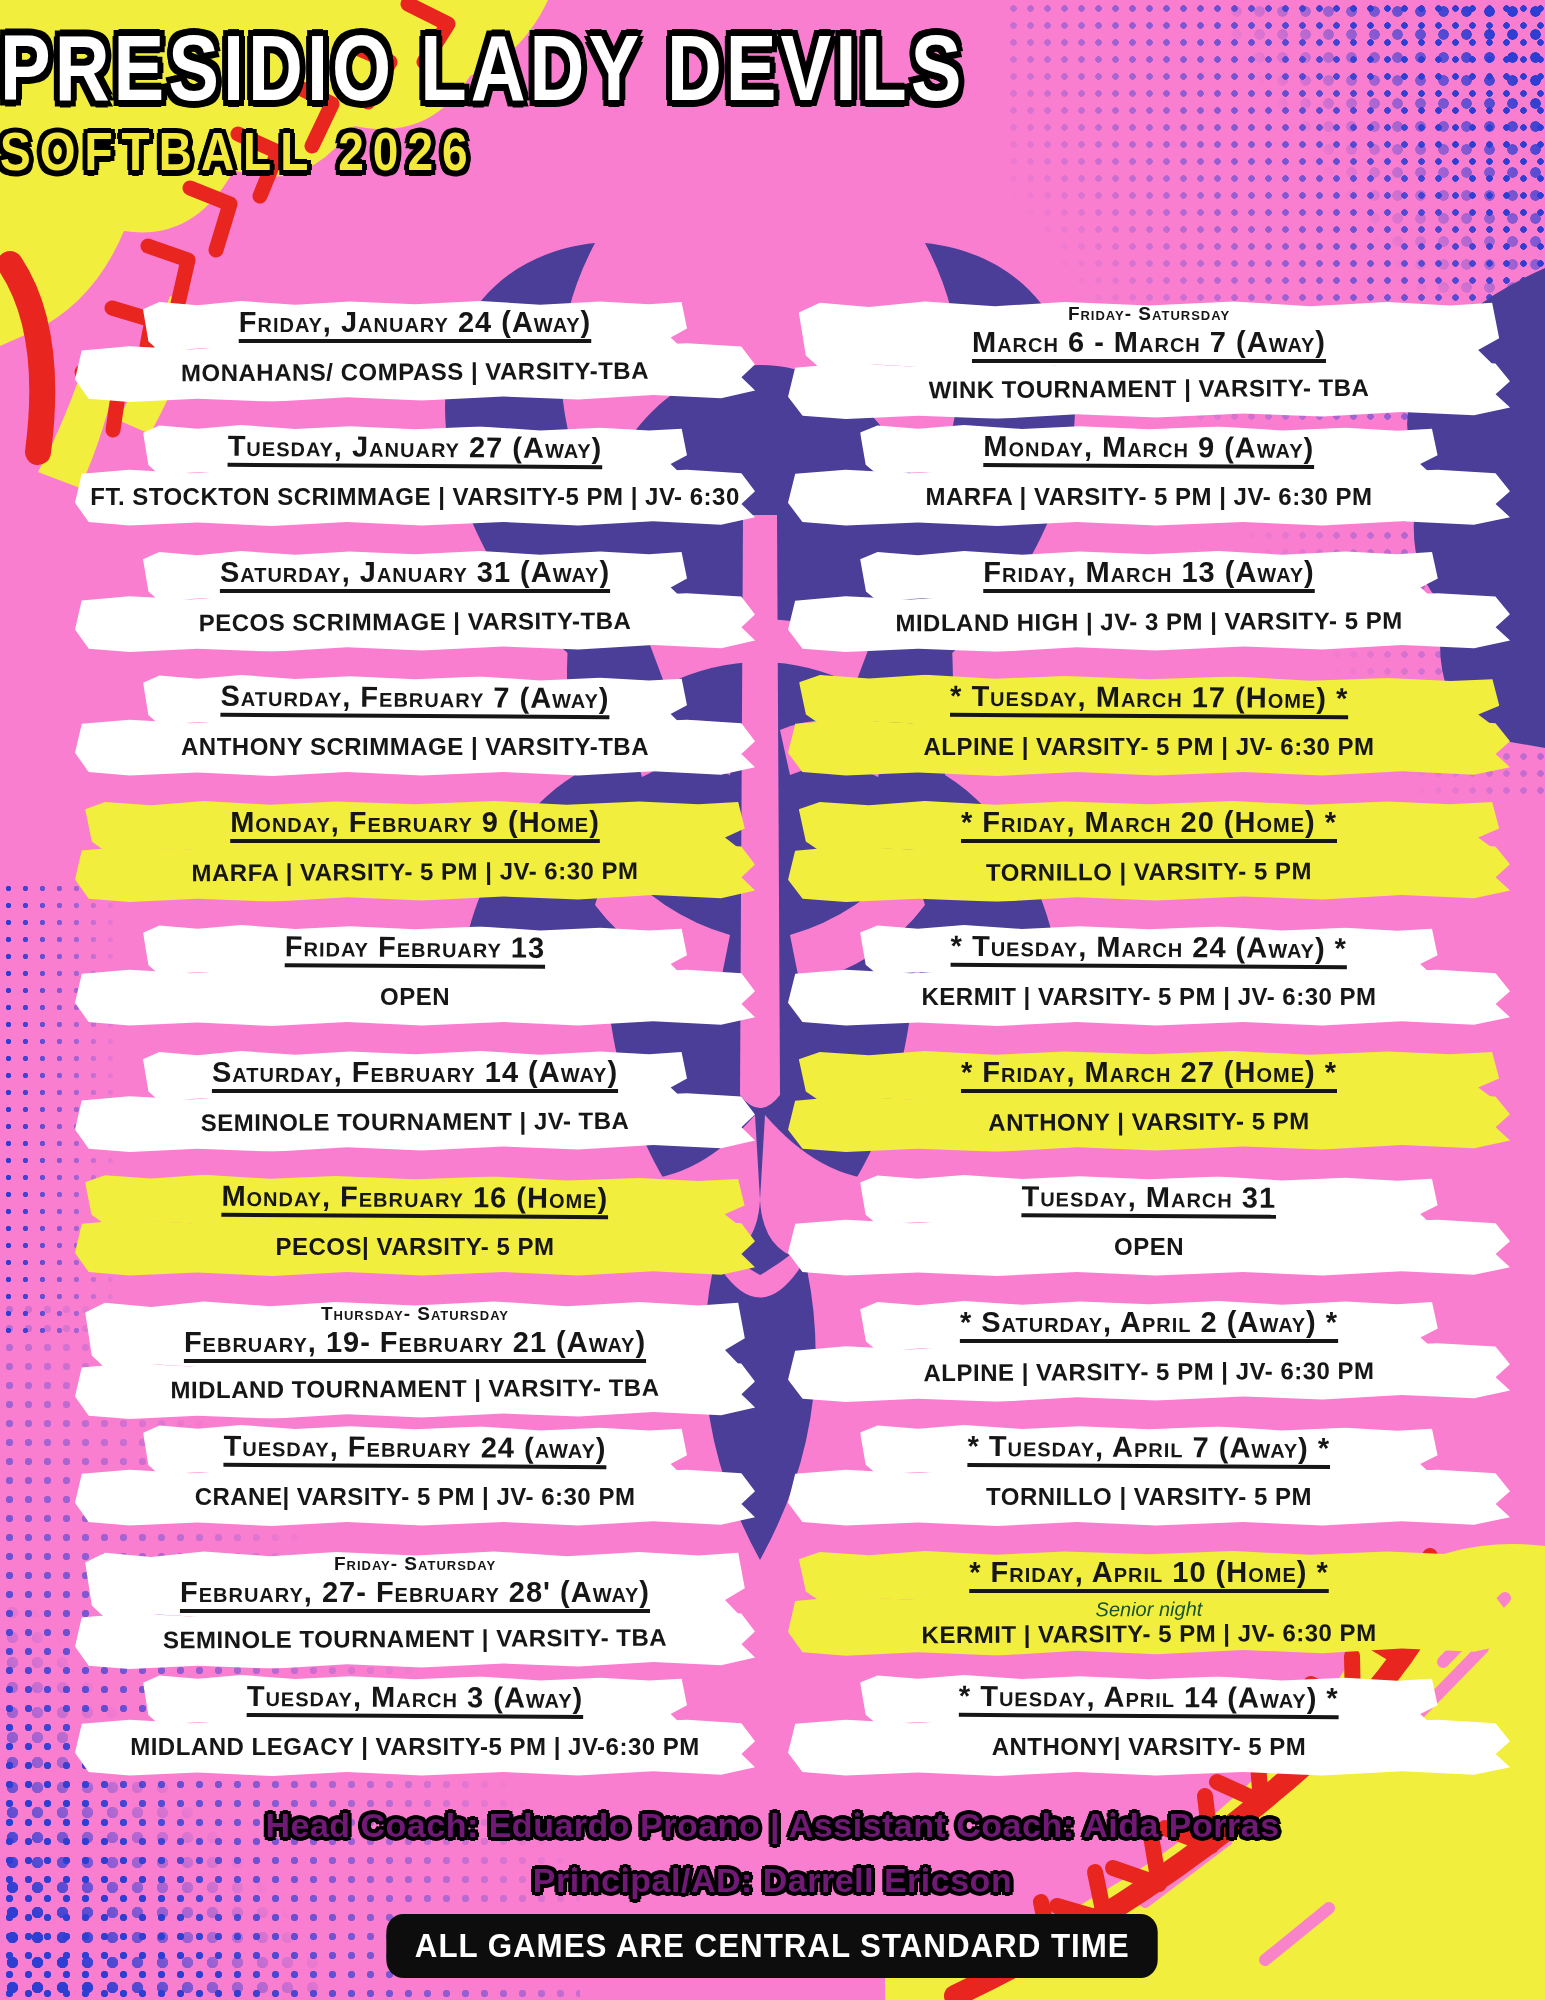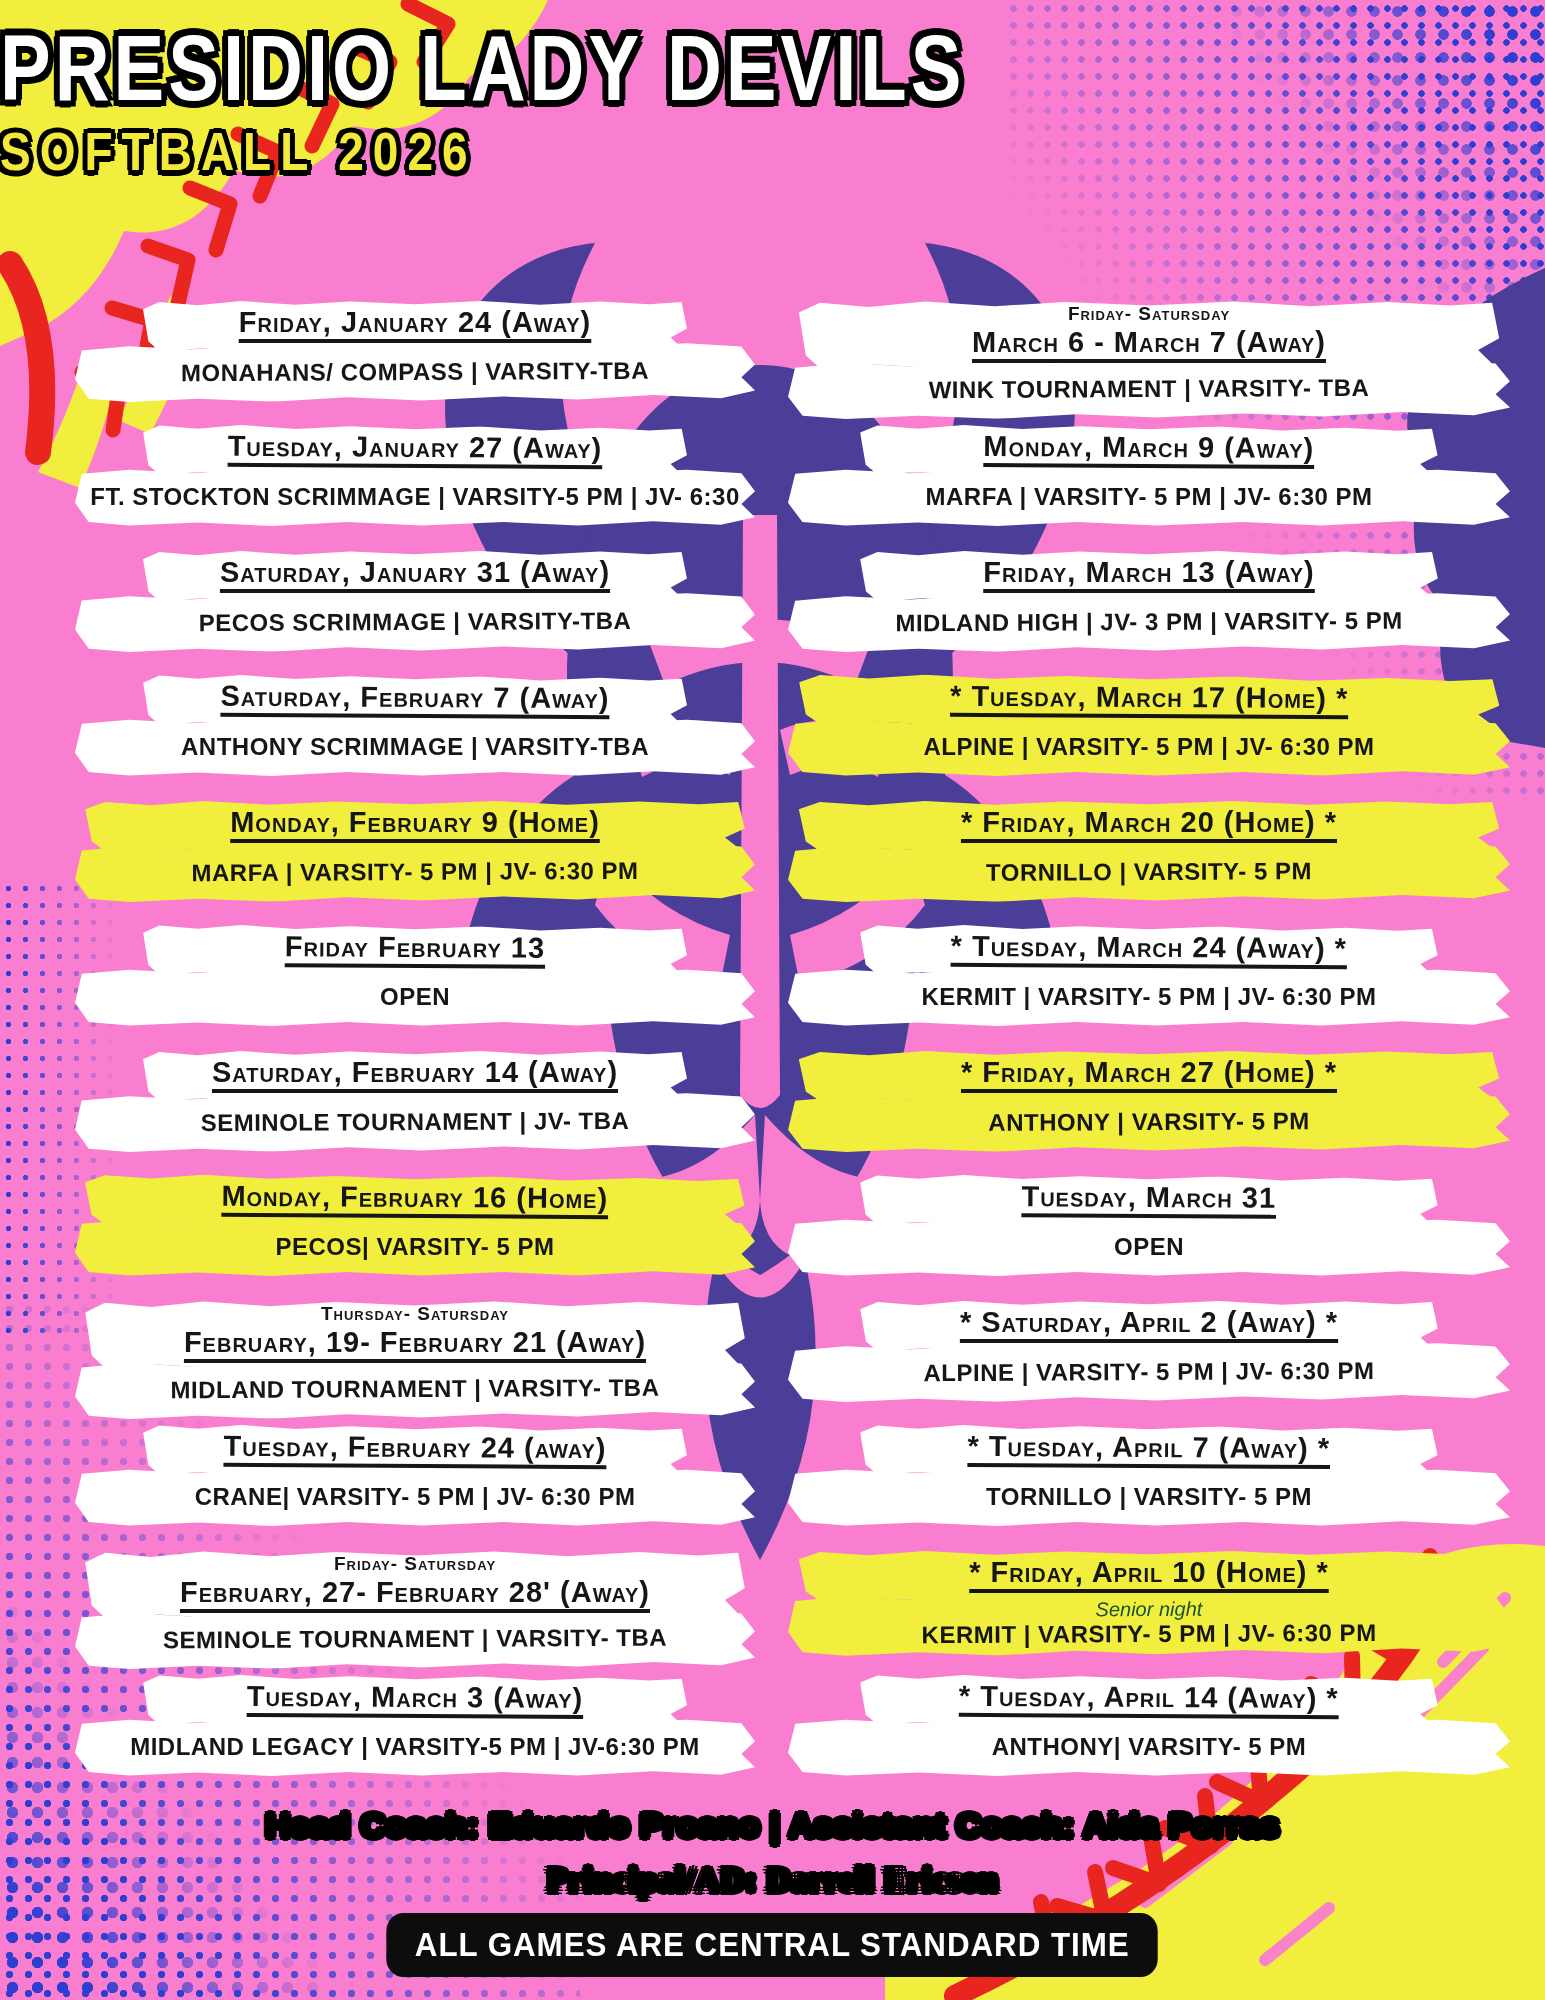--- a/index.html
+++ b/index.html
@@ -76,24 +76,24 @@
     font-weight:bold;font-size:29px;font-variant:small-caps;letter-spacing:1px;
     white-space:nowrap;line-height:1.15;
     text-decoration:underline;text-decoration-thickness:3.5px;text-underline-offset:7px;
     text-decoration-skip-ink:none;}
   .range{font-weight:bold;font-size:19px;font-variant:small-caps;letter-spacing:1px;line-height:1;margin-bottom:3px;}
   .note{font-style:italic;font-size:20px;color:#14532d;line-height:1.05;}
   .detail{font-weight:bold;font-size:24px;letter-spacing:.5px;white-space:nowrap;line-height:1.2;}
   
   .footer{position:absolute;top:1806px;left:0;width:100%;text-align:center;z-index:6;}
   .coach-line,.principal-line{
-    color:#000000;font-weight:bold;font-size:34px;letter-spacing:.5px;
+    color:#701a75;font-weight:bold;font-size:34px;letter-spacing:.5px;
     text-shadow:-3px -3px 0 #000,3px -3px 0 #000,-3px 3px 0 #000,3px 3px 0 #000,
       -4px 0 0 #000,4px 0 0 #000,0 -4px 0 #000,0 4px 0 #000;}
-  .principal-line{margin-top:16px;font-family:Liberation Serif, serif;}
+  .principal-line{margin-top:16px;}
   .time-box{
     display:inline-block;margin-top:14px;background:#0d0d0d;color:#fff;
     font-weight:bold;font-size:33px;letter-spacing:1px;padding:13px 30px;border-radius:18px;
     transform:scaleX(.95);}
 </style>
 </head>
 <body>
 
 <div class="dots dots-tr"></div>
 <div class="dots dots-tr2"></div>

